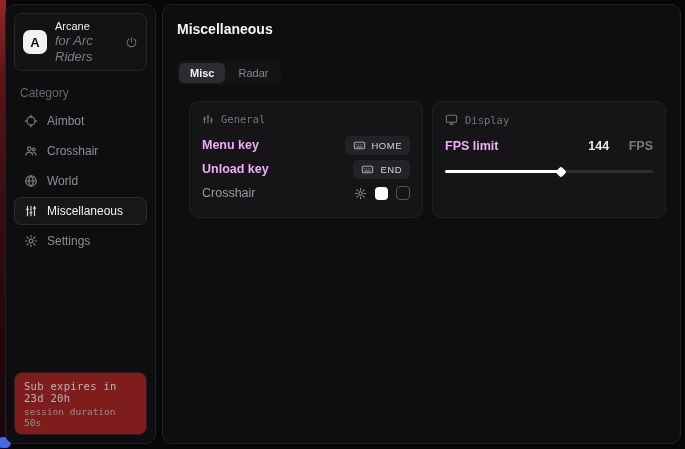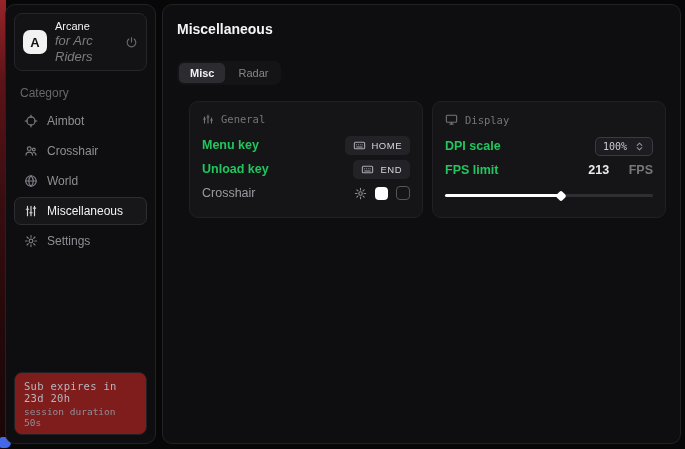--- a/index.html
+++ b/index.html
@@ -83,21 +83,21 @@
   }
   .card-header {
     display:flex; align-items:center; gap:7px;
     color:#74747b; font-family:"DejaVu Sans Mono", monospace; font-size:10.5px;
     margin:2px 0 8px;
   }
   .row {
     display:flex; align-items:center; justify-content:space-between;
     height:24px;
   }
-  .row-label { font-size:12.5px; font-weight:bold; color:#22c55e; }
+  .row-label { font-size:12.5px; font-weight:bold; color:#f0abfc; }
   .row-label.dim { color:#9a9aa1; font-weight:normal; }
   .keybind {
     display:inline-flex; align-items:center; gap:6px;
     background:#232327; border-radius:5px; padding:3px 8px;
     font-family:Liberation Sans, sans-serif; font-size:9.5px;
     color:#d6d6da; letter-spacing:0.5px; cursor:pointer;
   }
   .keybind .ico { display:flex; color:#a8a8ae; }
   .crosshair-controls { display:flex; align-items:center; gap:8px; }
   .gear-small { display:flex; color:#8e8e95; cursor:pointer; }
@@ -284,36 +284,24 @@
         <div class="card-header">
           <span class="ico">
             <svg width="13" height="13" viewBox="0 0 24 24" fill="none" stroke="currentColor" stroke-width="2" stroke-linecap="round">
               <rect x="2.5" y="4" width="19" height="13" rx="2"></rect>
                 <path d="M9 20.5h6M12 17v3.5"></path>
             </svg>
           </span>
           <span>Display</span>
         </div>
 
-        <div class="row">
-          <span class="row-label">DPI scale</span>
-          <span class="select-btn">
-            <span>100%</span>
-            <span class="ico">
-              <svg width="11" height="11" viewBox="0 0 24 24" fill="none" stroke="currentColor" stroke-width="2.4" stroke-linecap="round" stroke-linejoin="round">
-                <path d="M7 9.5 12 4.5l5 5"></path>
-                  <path d="M7 14.5l5 5 5-5"></path>
-              </svg>
-            </span>
-          </span>
-        </div>
 
         <div class="row">
           <span class="row-label">FPS limit</span>
-          <span class="fps-value"><span>213</span> <span class="fps-unit">FPS</span></span>
+          <span class="fps-value"><span>144</span> <span class="fps-unit">FPS</span></span>
         </div>
 
         <div class="slider">
           <div class="slider-track"></div>
           <div class="slider-fill" style="width: 56%;"></div>
           <div class="slider-thumb" style="left: 56%;"></div>
         </div>
       </section>
 
     </div>

